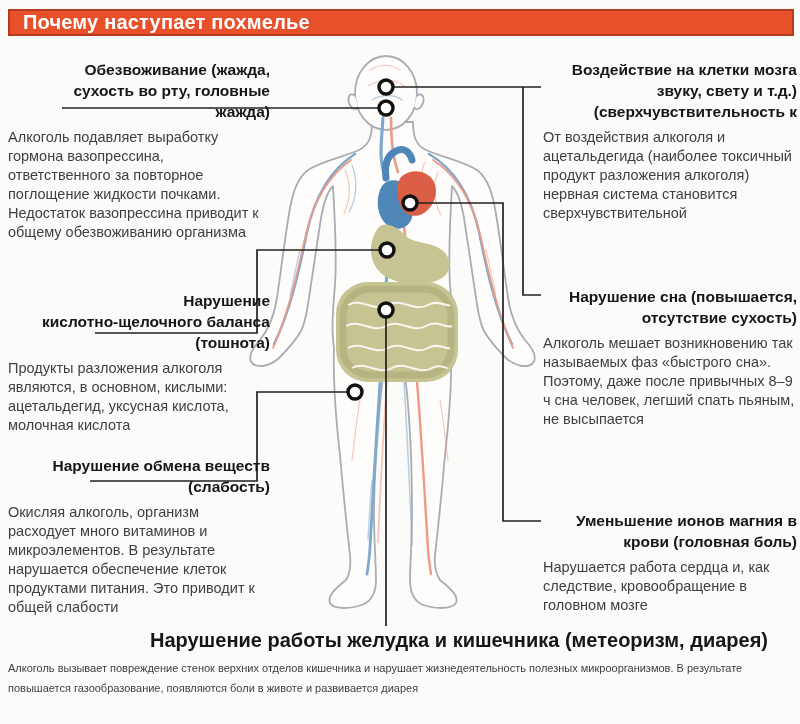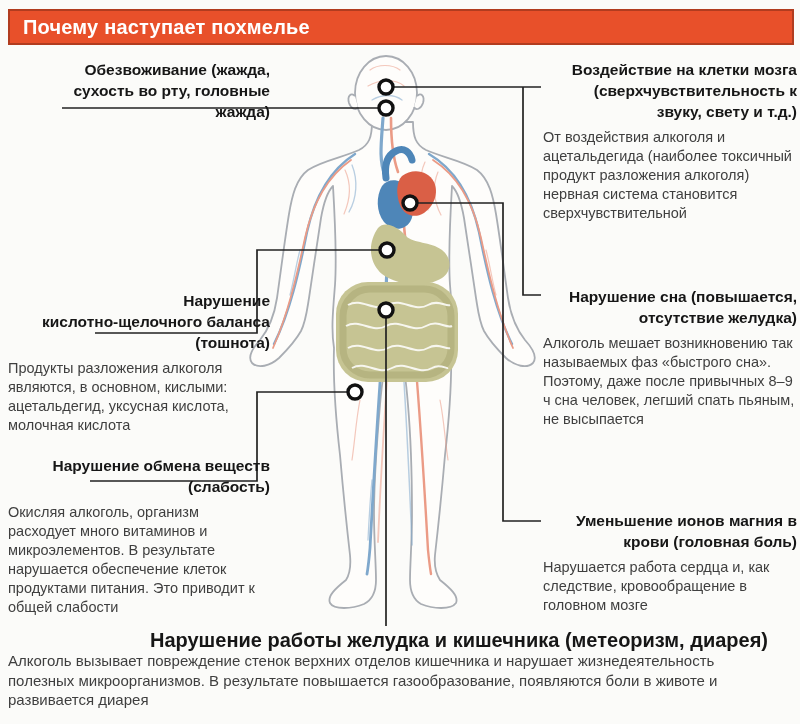--- a/index.html
+++ b/index.html
@@ -5,38 +5,38 @@
   :root{
     --header-bg:#e8502a; --header-border:#b13c1f; --header-text:#ffffff;
     --title-text:#161616; --body-text:#3f3f3f; --page-bg:#fbfbf9;
     --callout-line:#222222; --figure-outline:#a9adb3;
     --artery-red:#e republican;
   }
   *{margin:0;padding:0;box-sizing:border-box}
   html,body{background:var(--page-bg);}
   .page{position:relative;width:800px;height:724px;background:var(--page-bg);
         font-family:"Liberation Sans",sans-serif;overflow:hidden;}
-  .header{position:absolute;left:8px;top:9px;width:786px;height:36px;
+  .header{position:absolute;left:8px;top:9px;width:786px;height:27px;
           background:var(--header-bg);border:2px solid var(--header-border);
           display:flex;align-items:center;padding-left:13px;}
   .header span{color:var(--header-text);font-size:20px;font-weight:bold;letter-spacing:.2px;}
   .figure{position:absolute;left:0;top:0;width:800px;height:724px;pointer-events:none;}
   .block{position:absolute;}
   .btitle{font-weight:bold;font-size:15.5px;line-height:21px;color:var(--title-text);text-align:right;}
   .btitle div{white-space:nowrap;}
   .bbody{margin-top:6px;font-size:14.5px;line-height:19px;color:var(--body-text);}
   .b-l1{left:8px;top:59px;width:262px}
   .b-l2{left:8px;top:290px;width:262px}
   .b-l3{left:8px;top:455px;width:262px}
   .b-r1{left:543px;top:59px;width:254px}
   .b-r2{left:543px;top:286px;width:254px}
   .b-r3{left:543px;top:510px;width:254px}
   .b-bottom{left:8px;top:630px;width:760px}
   .b-bottom .btitle{font-size:20px;}
-  .b-bottom .bbody{margin-top:0;font-size:15px;line-height:19.5px;}
+  .b-bottom .bbody{margin-top:8px;font-size:11px;line-height:19.5px;}
   
   .outline{fill:#fefdfb;stroke:var(--figure-outline);stroke-width:1.8;stroke-linejoin:round;}
   .vein{stroke:#7fa8cc;fill:none;stroke-linecap:round;}
   .artery{stroke:#eb9b86;fill:none;stroke-linecap:round;}
   .twig{opacity:.55;}
   .heart-red{fill:#da5f46;}
   .heart-blue{fill:#4e86b8;}
   .aorta{stroke:#4e86b8;stroke-width:7;fill:none;stroke-linecap:round;}
   .olive{fill:#c6c493;}
   .olive-dark{stroke:#a9a772;fill:none;}
@@ -151,20 +151,21 @@
       <circle class="dot" cx="355" cy="392" r="7"></circle>
     </g>
   </svg>
 
   <section class="block b-l1">
     <h3 class="btitle">
         <div>Обезвоживание (жажда,</div>
         <div>сухость во рту, головные</div>
         <div>жажда)</div>
       </h3>
+    <p class="bbody">Алкоголь подавляет выработку гормона вазопрессина, ответственного за повторное поглощение жидкости почками. Недостаток вазопрессина приводит к общему обезвоживанию организма</p>
   </section>
 
   <section class="block b-l2">
     <h3 class="btitle">
         <div>Нарушение</div>
         <div>кислотно-щелочного баланса</div>
         <div>(тошнота)</div>
       </h3>
     <p class="bbody">Продукты разложения алкоголя являются, в основном, кислыми: ацетальдегид, уксусная кислота, молочная кислота</p>
   </section>
@@ -173,30 +174,30 @@
     <h3 class="btitle">
         <div>Нарушение обмена веществ</div>
         <div>(слабость)</div>
       </h3>
     <p class="bbody">Окисляя алкоголь, организм расходует много витаминов и микроэлементов. В результате нарушается обеспечение клеток продуктами питания. Это приводит к общей слабости</p>
   </section>
 
   <section class="block b-r1">
     <h3 class="btitle">
         <div>Воздействие на клетки мозга</div>
+        <div>звуку, свету и т.д.)</div>
         <div>(сверхчувствительность к</div>
-        <div>звуку, свету и т.д.)</div>
       </h3>
     <p class="bbody">От воздействия алкоголя и ацетальдегида (наиболее токсичный продукт разложения алкоголя) нервная система становится сверхчувствительной</p>
   </section>
 
   <section class="block b-r2">
     <h3 class="btitle">
         <div>Нарушение сна (повышается,</div>
-        <div>отсутствие желудка)</div>
+        <div>отсутствие сухость)</div>
       </h3>
     <p class="bbody">Алкоголь мешает возникновению так называемых фаз «быстрого сна». Поэтому, даже после привычных 8–9 ч сна человек, легший спать пьяным, не высыпается</p>
   </section>
 
   <section class="block b-r3">
     <h3 class="btitle">
         <div>Уменьшение ионов магния в</div>
         <div>крови (головная боль)</div>
       </h3>
     <p class="bbody">Нарушается работа сердца и, как следствие, кровообращение в головном мозге</p>

